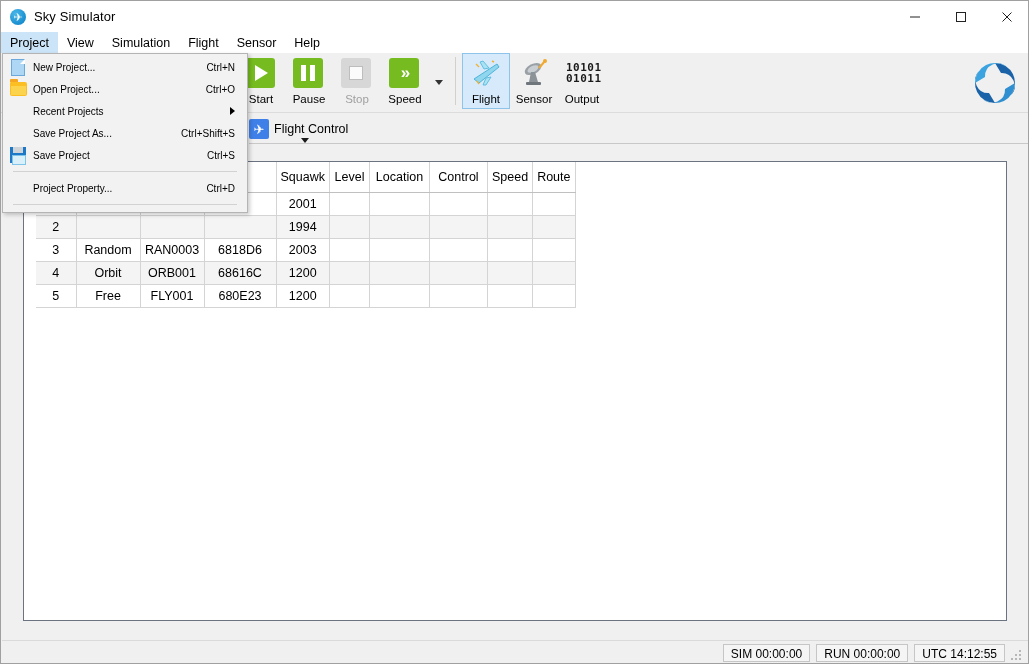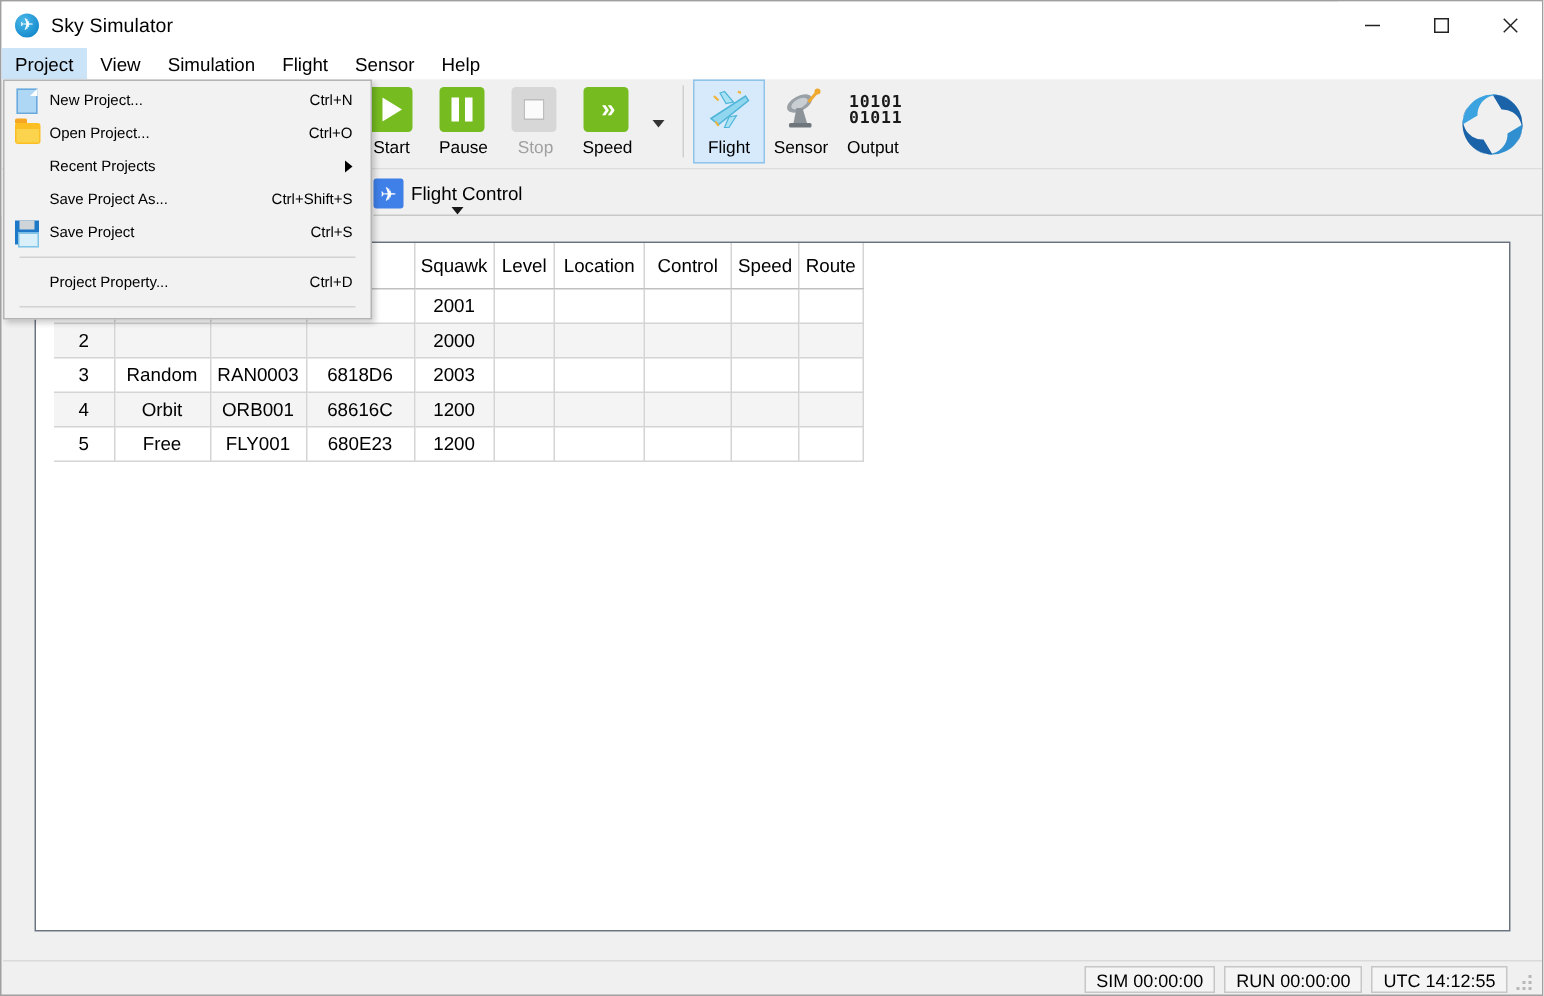--- a/index.html
+++ b/index.html
@@ -490,21 +490,21 @@
           <td></td>
           <td></td>
           <td></td>
           <td></td>
         </tr>
         <tr class="alt">
           <td>2</td>
           <td></td>
           <td></td>
           <td></td>
-          <td>2000</td>
+          <td>1994</td>
           <td></td>
           <td></td>
           <td></td>
           <td></td>
           <td></td>
         </tr>
         <tr>
           <td>3</td>
           <td>Random</td>
           <td>RAN0003</td>

